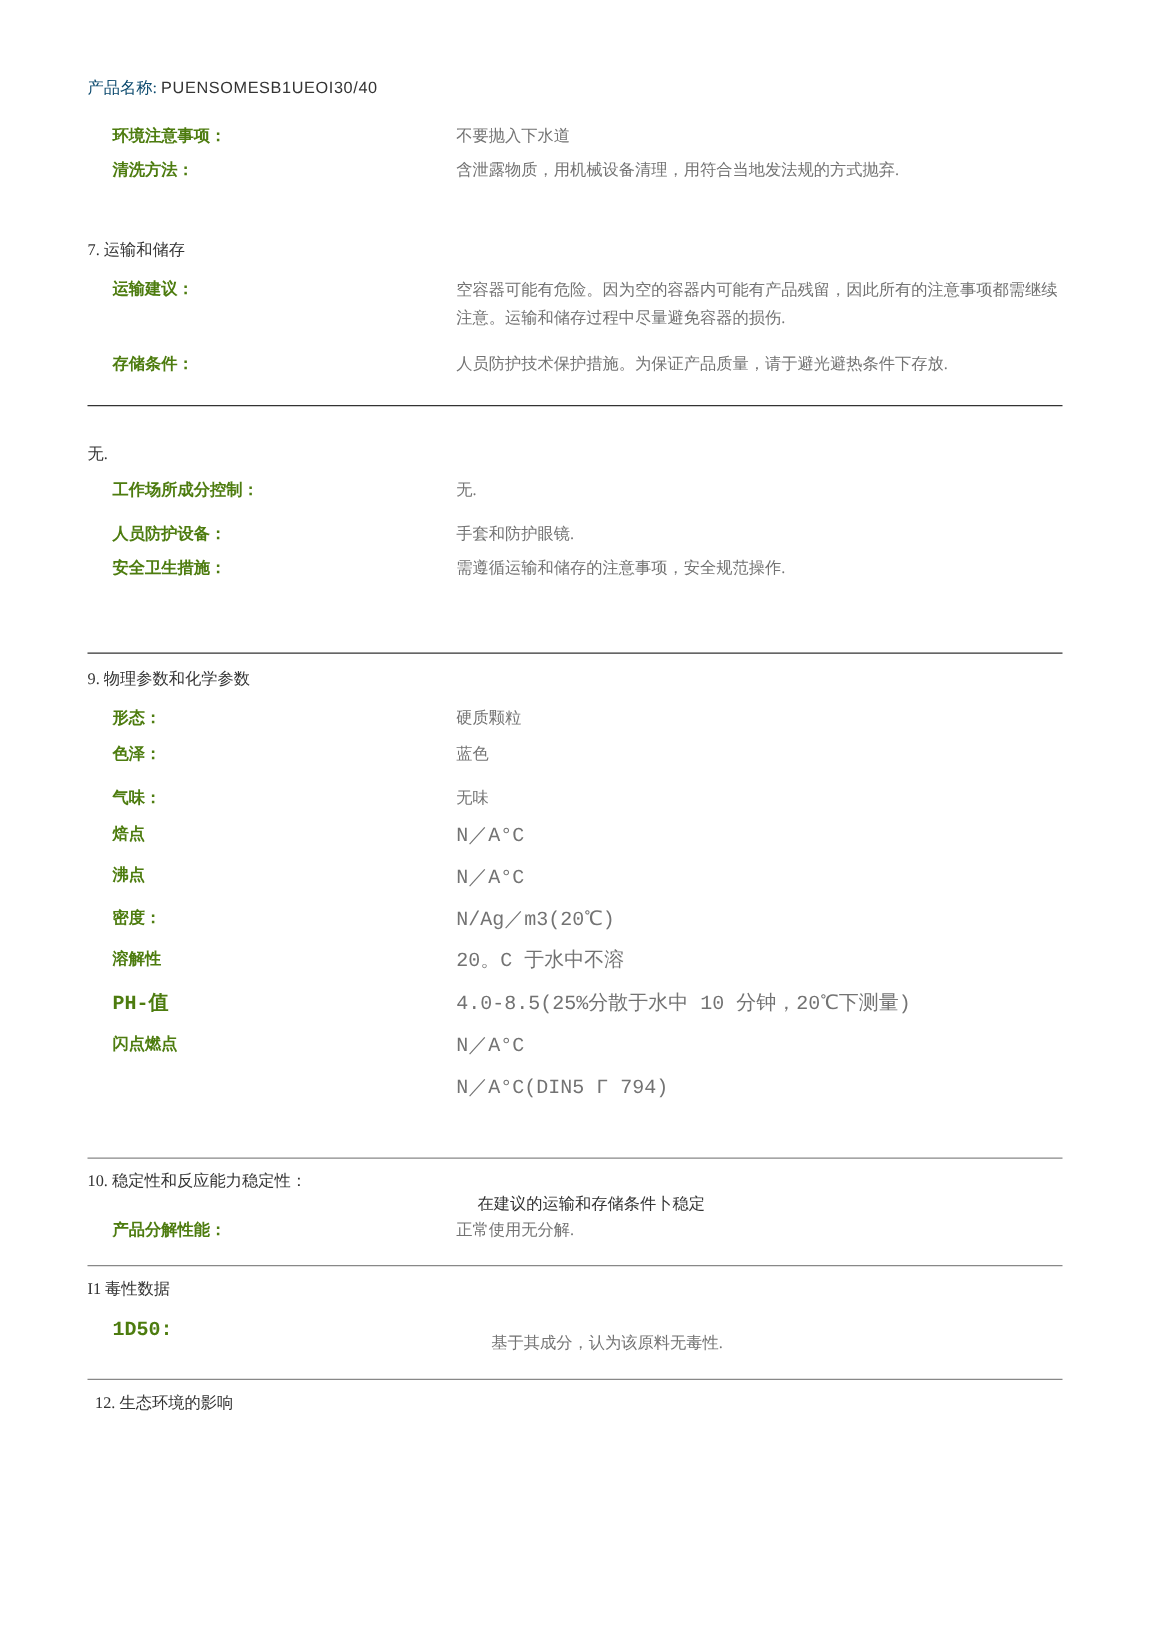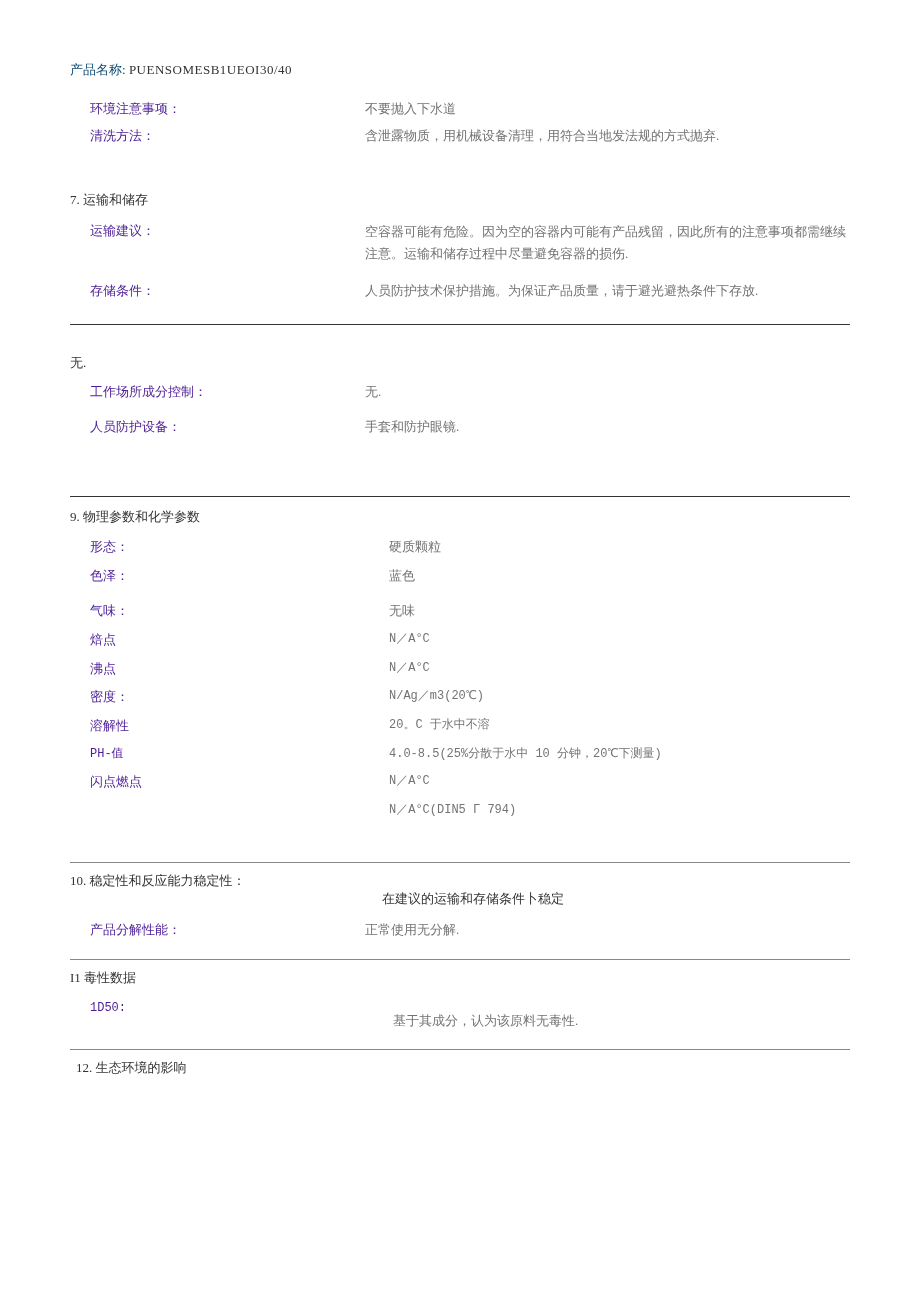--- a/index.html
+++ b/index.html
@@ -17,33 +17,33 @@
       line-height: 1.6;
     }
     .header-line {
       font-size: 13px;
       margin-bottom: 18px;
     }
     .header-line .label {
       color: #0c4a6e;
     }
     .header-line .product {
-      font-family: Liberation Serif, serif;
+      font-family: Liberation Sans, sans-serif;
       letter-spacing: 0.5px;
       text-align: center;
     }
     .row {
       display: flex;
       margin-bottom: 6px;
     }
     .row .label-col {
       width: 295px;
       padding-left: 20px;
-      font-weight: normal;
-      color: #4c1d95;
+      font-weight: bold;
+      color: #4d7c0f;
     }
     .row .value-col {
       flex: 1;
       color: #737373;
     }
     .section-title {
       font-size: 13px;
       margin-top: 8px;
       margin-bottom: 10px;
       font-weight: normal;
@@ -62,39 +62,38 @@
     .divider-thin {
       border: none;
       border-top: 1px solid #888;
       margin: 18px 0 8px 0;
     }
     .two-line .value-col {
       line-height: 1.7;
     }
     .mono {
       font-family: "Courier New", monospace;
-      font-size: 12px;
+      font-size: 16px;
     }
     .s9 .row {
       margin-bottom: 8px;
-      gap: 24px;
     }
     .s8-first {
       display: flex;
     }
     .s8-first .label-col {
       width: 295px;
       padding-left: 0;
     }
     .s8-first .value-col {
       flex: 1;
     }
     .s10-first {
       display: flex;
-      margin-bottom: 10px;
+      margin-bottom: 0;
     }
     .s10-first .label-col {
       width: 312px;
       padding-left: 0;
     }
     .s10-first .value-col {
       flex: 1;
     }
   </style>
 </head>
@@ -139,20 +138,24 @@
   <div style="height:8px"></div>
   <div class="row">
     <div class="label-col">工作场所成分控制：</div>
     <div class="value-col">无.</div>
   </div>
   <div style="height:8px"></div>
   <div class="row">
     <div class="label-col">人员防护设备：</div>
     <div class="value-col">手套和防护眼镜.</div>
   </div>
+  <div class="row">
+    <div class="label-col">安全卫生措施：</div>
+    <div class="value-col">需遵循运输和储存的注意事项，安全规范操作.</div>
+  </div>
 </div>
 
 <div class="section-spacer"></div>
 
 <hr class="divider">
 
 <div class="s9">
   <div class="section-title">9. 物理参数和化学参数</div>
   <div class="row">
     <div class="label-col">形态：</div>

